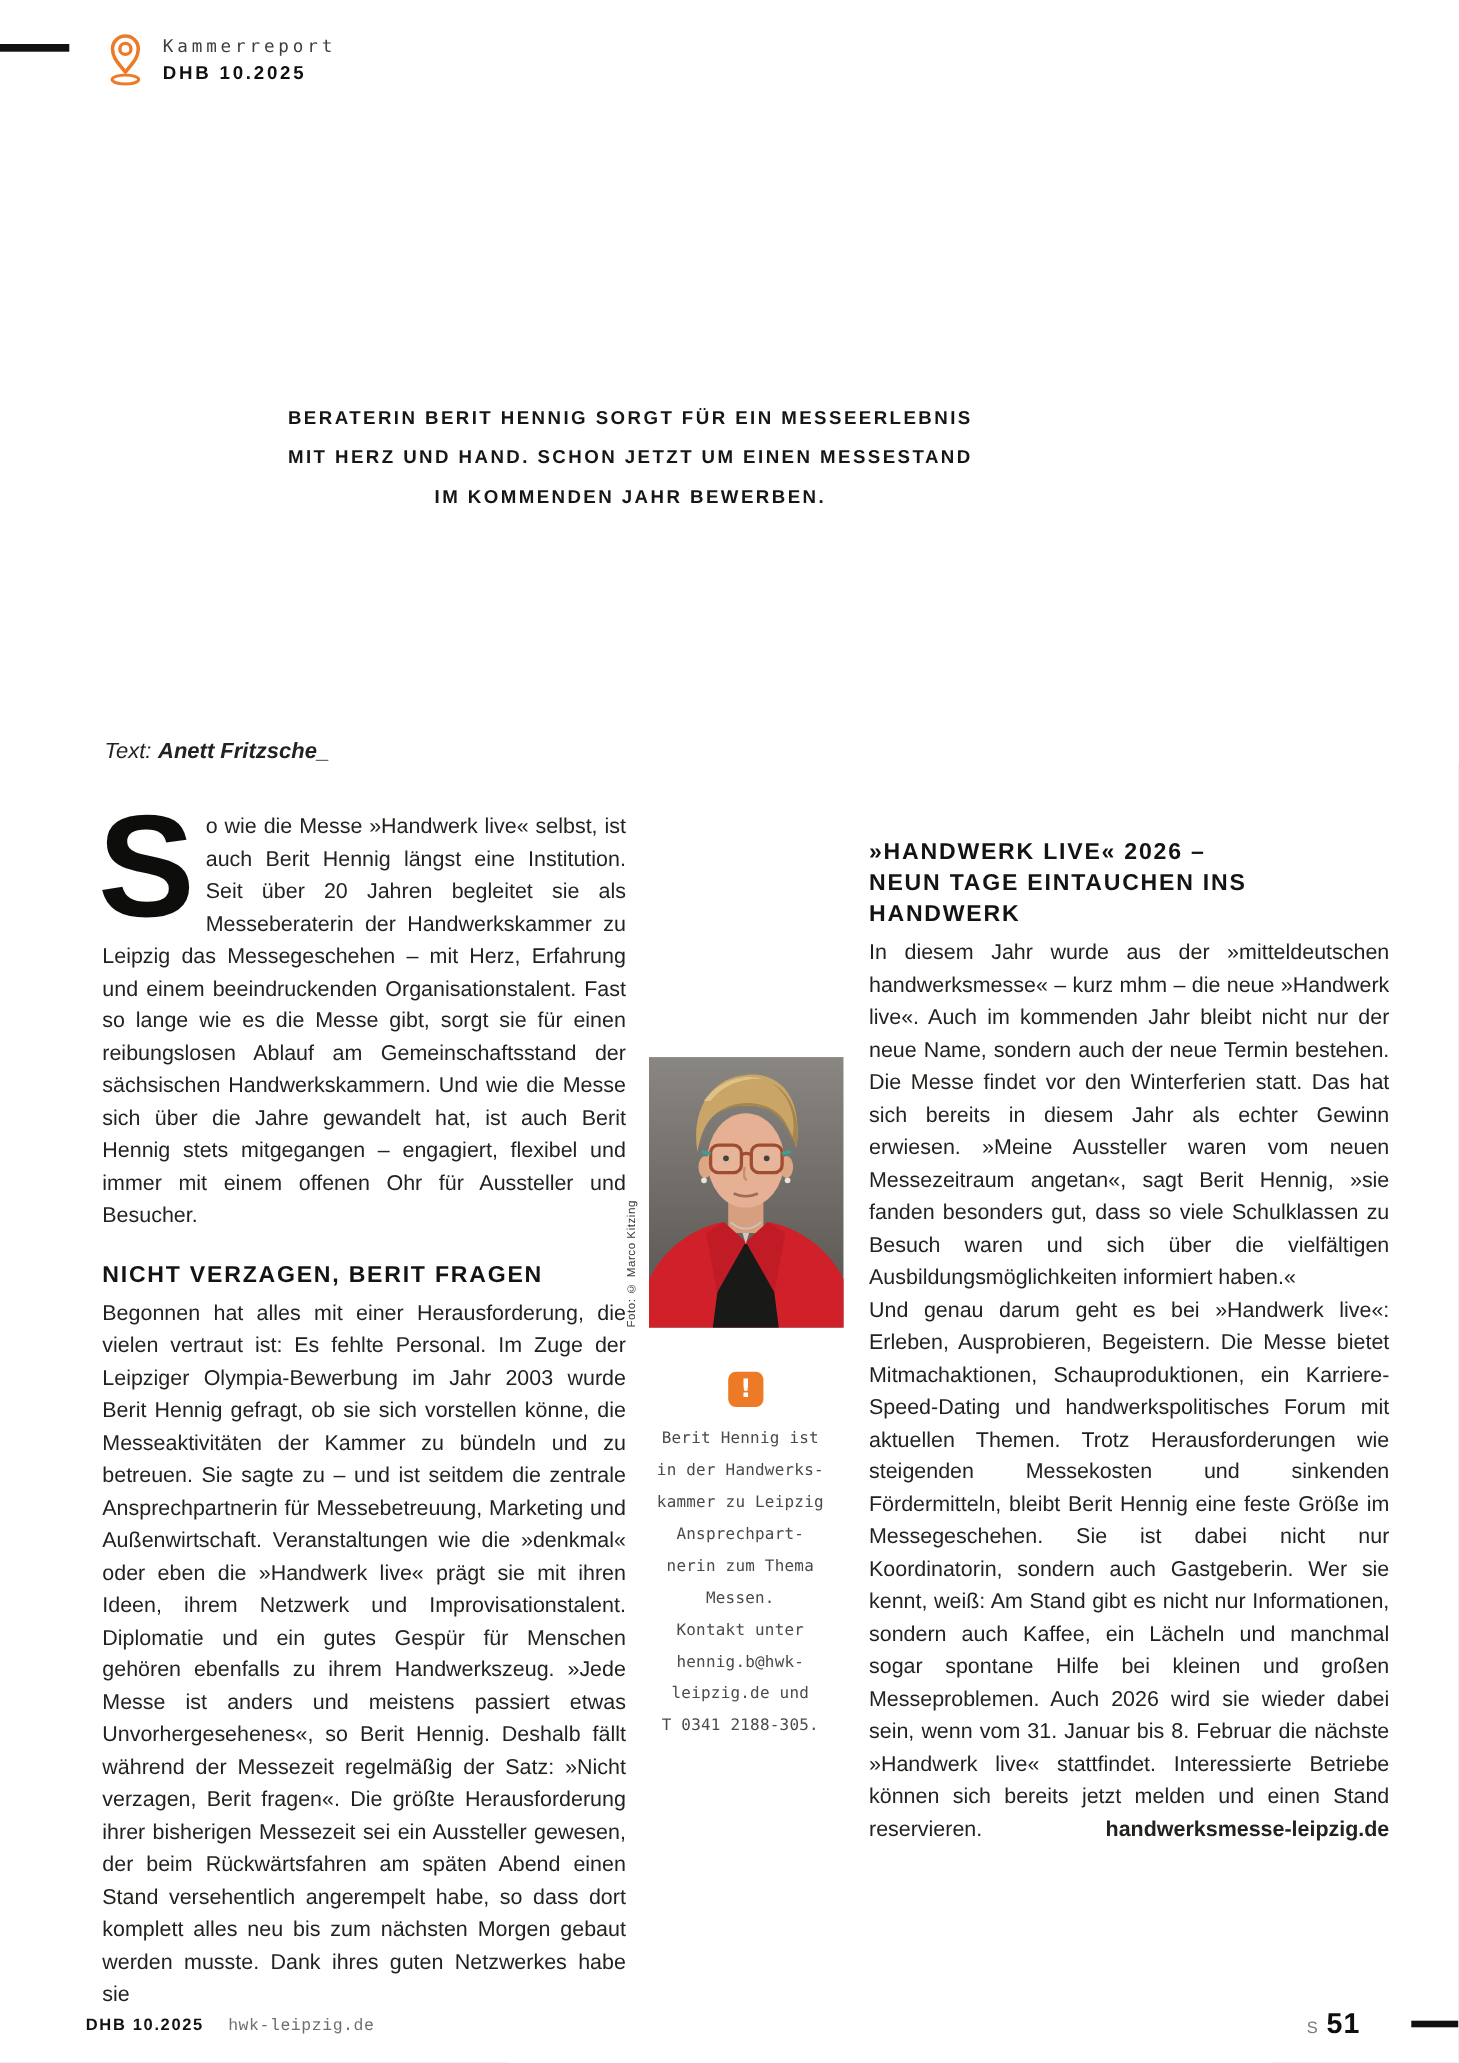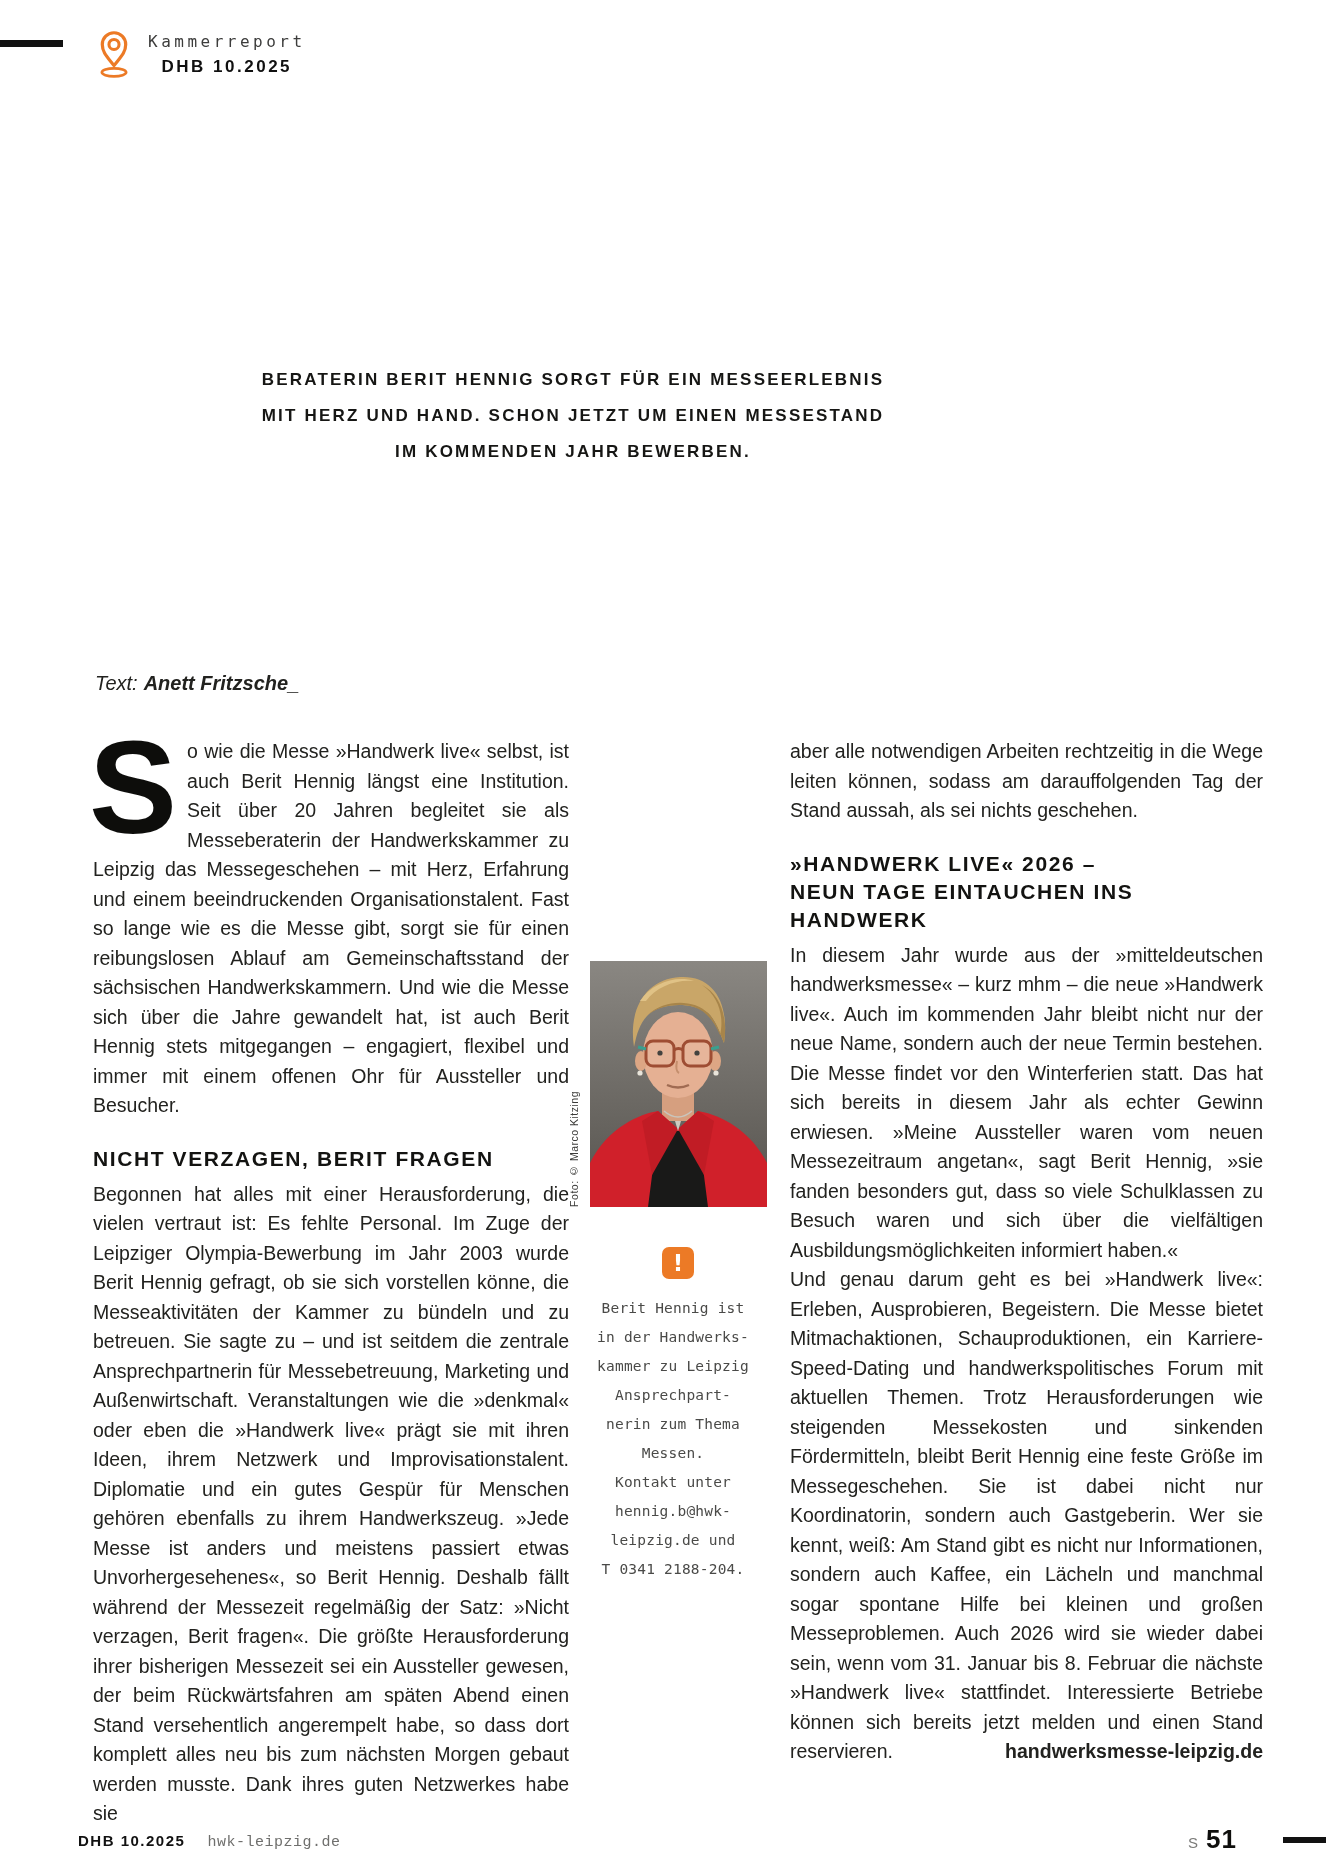--- a/index.html
+++ b/index.html
@@ -6,21 +6,21 @@
   #page{
     position:relative;width:1326px;height:1875px;margin:0 auto;
     background:#ffffff;overflow:hidden;
     font-family:"Liberation Sans",sans-serif;color:#1d1d1b;
   }
   
   .top-mark{position:absolute;left:0;top:40px;width:63px;height:7px;background:#111;}
   
   .brand{position:absolute;left:96px;top:28px;display:flex;align-items:flex-start;}
   .brand .pin{width:36px;height:50px;margin-right:16px;}
-  .brand-text{padding-top:2px;text-align:center;}
+  .brand-text{padding-top:2px;}
   .brand-section{font-family:"DejaVu Sans Mono",monospace;font-size:16px;letter-spacing:3.5px;color:#3d3d3c;line-height:24px;}
   .brand-issue{font-size:17px;font-weight:bold;letter-spacing:2.5px;color:#101010;line-height:26px;}
   
   .headline{
     position:absolute;left:43px;top:196px;width:1060px;
     font-family:"DejaVu Sans Mono",monospace;font-size:62px;line-height:78px;
     text-align:center;white-space:pre-line;color:#151513;
     -webkit-text-stroke:1px #151513;
   }
   .deck{
@@ -166,24 +166,23 @@
 
   <div class="photo-caption">Berit Hennig ist
 in der Handwerks-
 kammer zu Leipzig
 Ansprechpart-
 nerin zum Thema
 Messen.
 Kontakt unter
 hennig.b@hwk-
 leipzig.de und
-T 0341 2188-204.</div>
+T 0341 2188-305.</div>
 
   <div class="col col-right">
-    <p>aber alle notwendigen Arbeiten rechtzeitig in die Wege leiten können, sodass am darauffolgenden Tag der Stand aussah, als sei nichts geschehen.</p>
     <div class="sec-head first">»HANDWERK LIVE« 2026 –
 NEUN TAGE EINTAUCHEN INS HANDWERK</div>
     <p>In diesem Jahr wurde aus der »mitteldeutschen handwerksmesse« – kurz mhm – die neue »Handwerk live«. Auch im kommenden Jahr bleibt nicht nur der neue Name, sondern auch der neue Termin bestehen. Die Messe findet vor den Winterferien statt. Das hat sich bereits in diesem Jahr als echter Gewinn erwiesen. »Meine Aussteller waren vom neuen Messezeitraum angetan«, sagt Berit Hennig, »sie fanden besonders gut, dass so viele Schulklassen zu Besuch waren und sich über die vielfältigen Ausbildungsmöglichkeiten informiert haben.«</p>
     <p><span>Und genau darum geht es bei »Handwerk live«: Erleben, Ausprobieren, Begeistern. Die Messe bietet Mitmachaktionen, Schauproduktionen, ein Karriere-Speed-Dating und handwerkspolitisches Forum mit aktuellen Themen. Trotz Herausforderungen wie steigenden Messekosten und sinkenden Fördermitteln, bleibt Berit Hennig eine feste Größe im Messegeschehen. Sie ist dabei nicht nur Koordinatorin, sondern auch Gastgeberin. Wer sie kennt, weiß: Am Stand gibt es nicht nur Informationen, sondern auch Kaffee, ein Lächeln und manchmal sogar spontane Hilfe bei kleinen und großen Messeproblemen. Auch 2026 wird sie wieder dabei sein, wenn vom 31. Januar bis 8. Februar die nächste »Handwerk live« stattfindet. Interessierte Betriebe können sich bereits jetzt melden und einen Stand reservieren.</span> <span class="website">handwerksmesse-leipzig.de</span></p>
   </div>
 
   <div class="footer-left">
     <span class="footer-issue">DHB 10.2025</span>
     <span class="footer-site">hwk-leipzig.de</span>
   </div>

